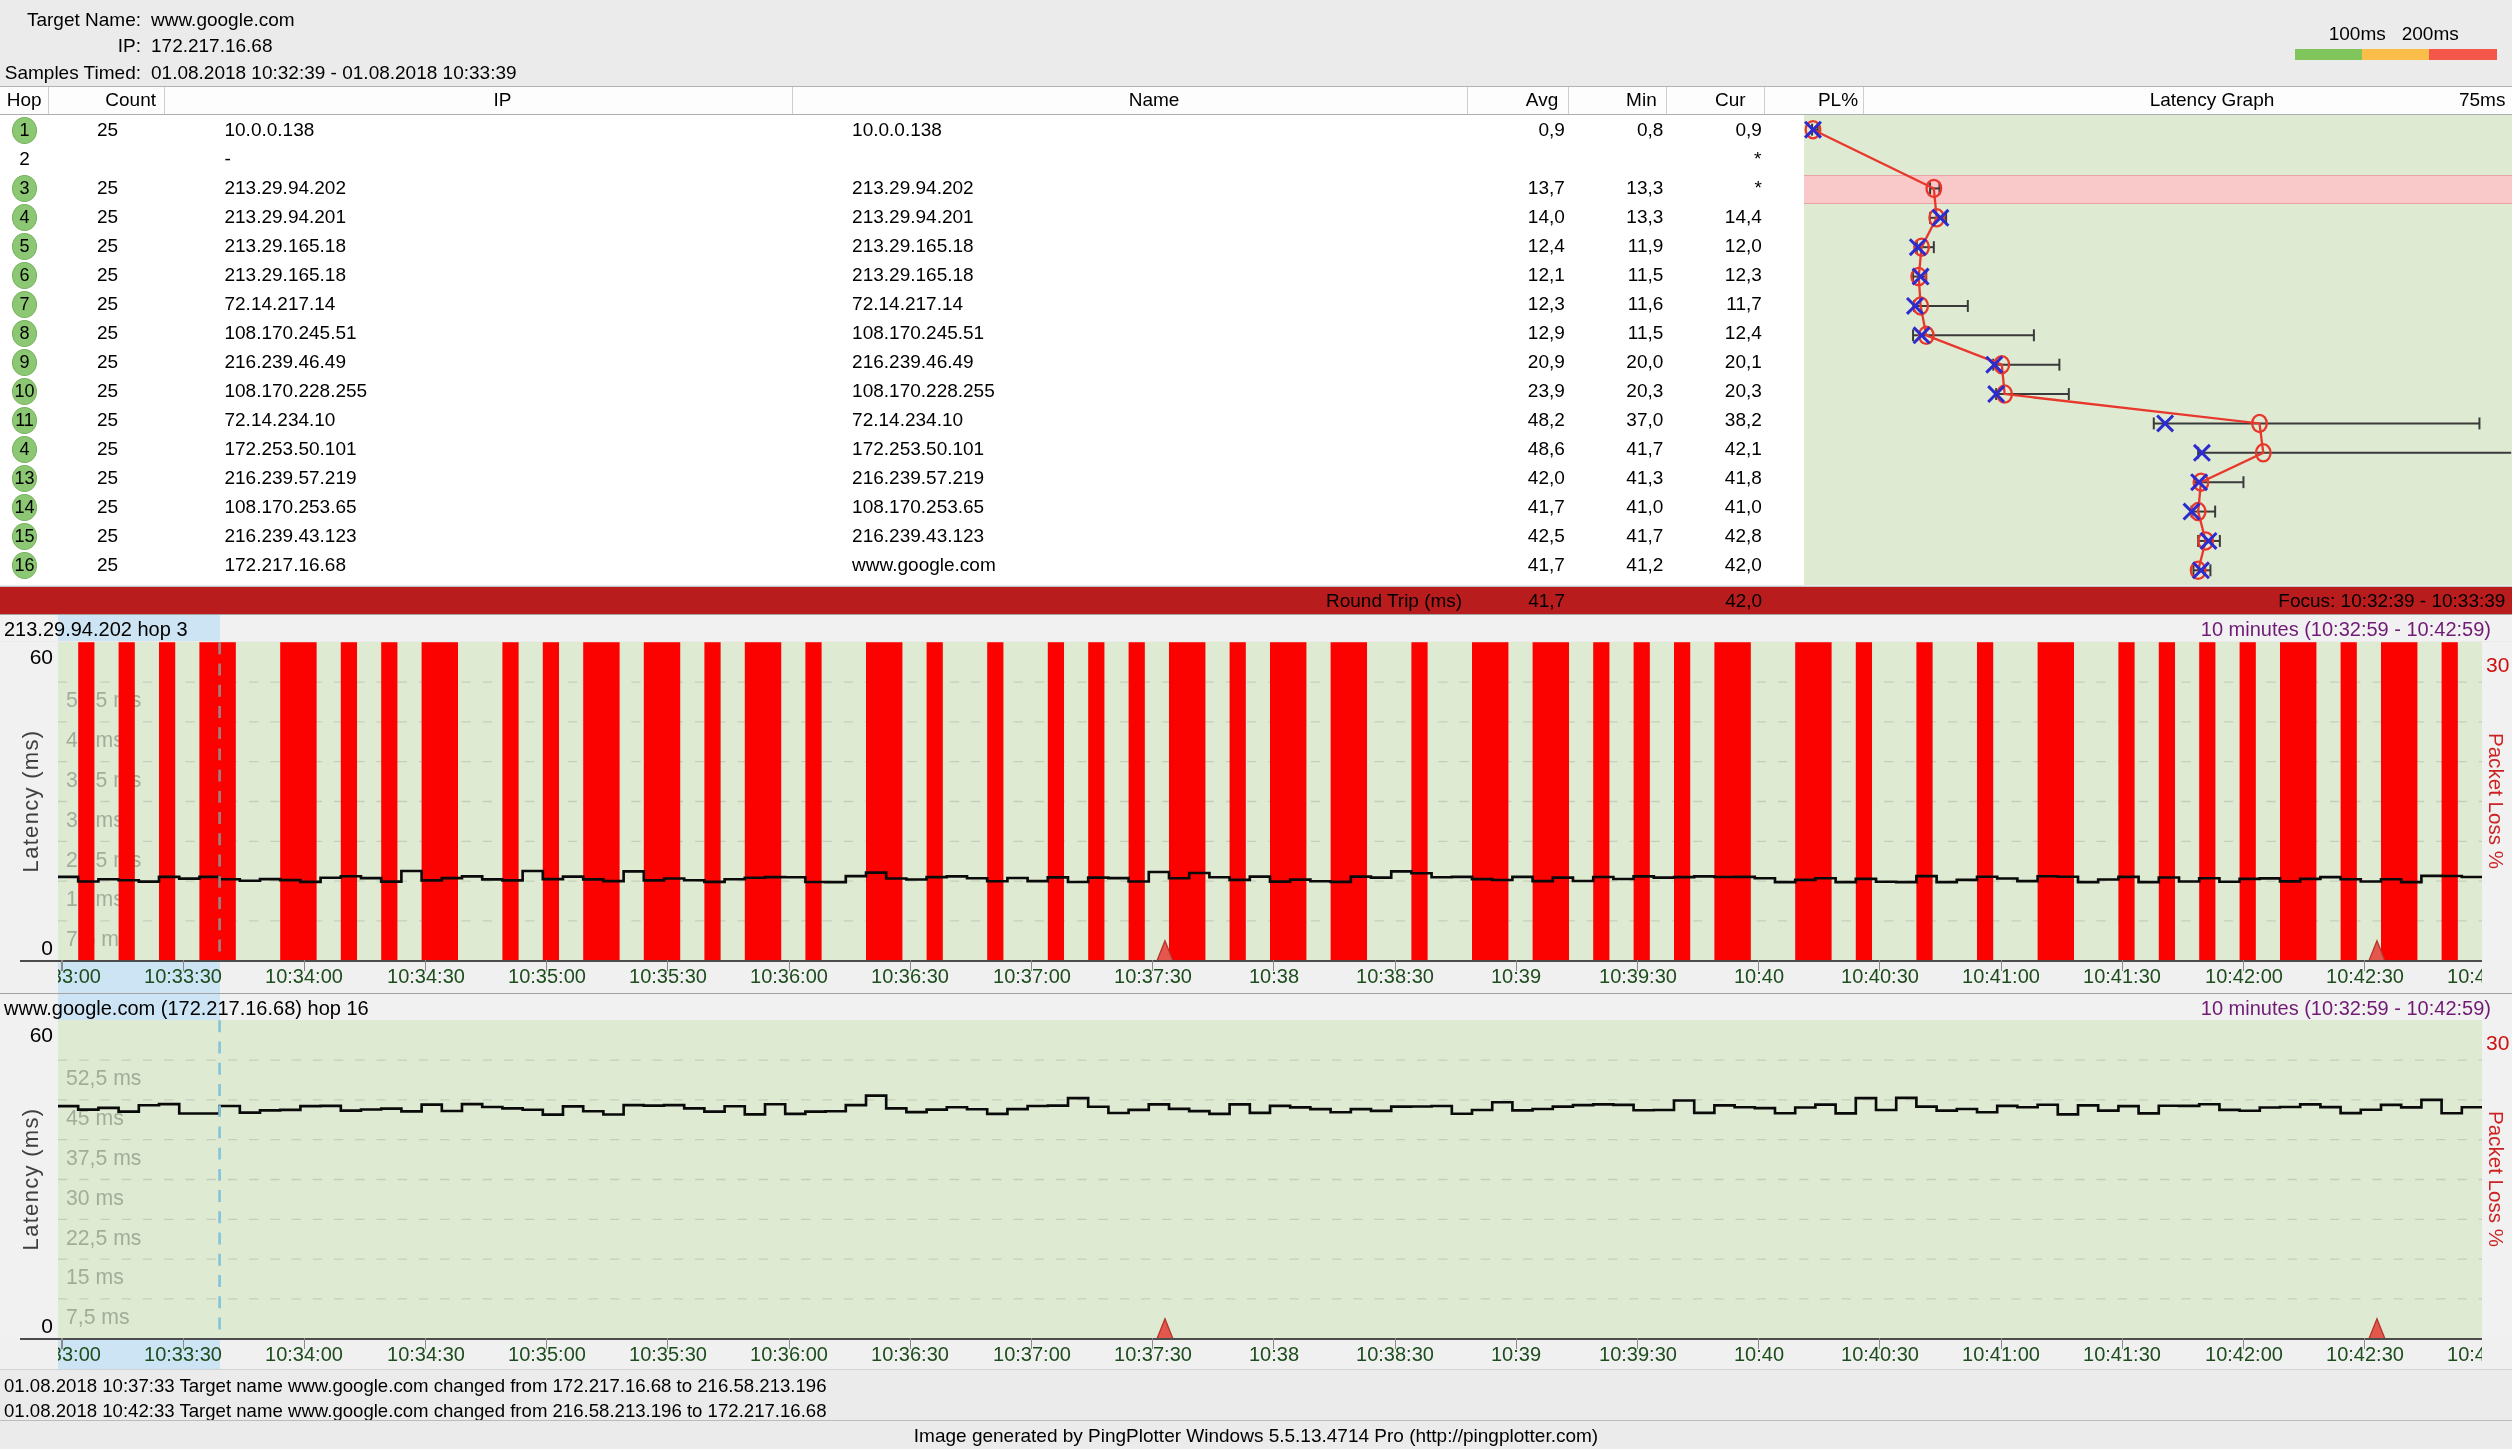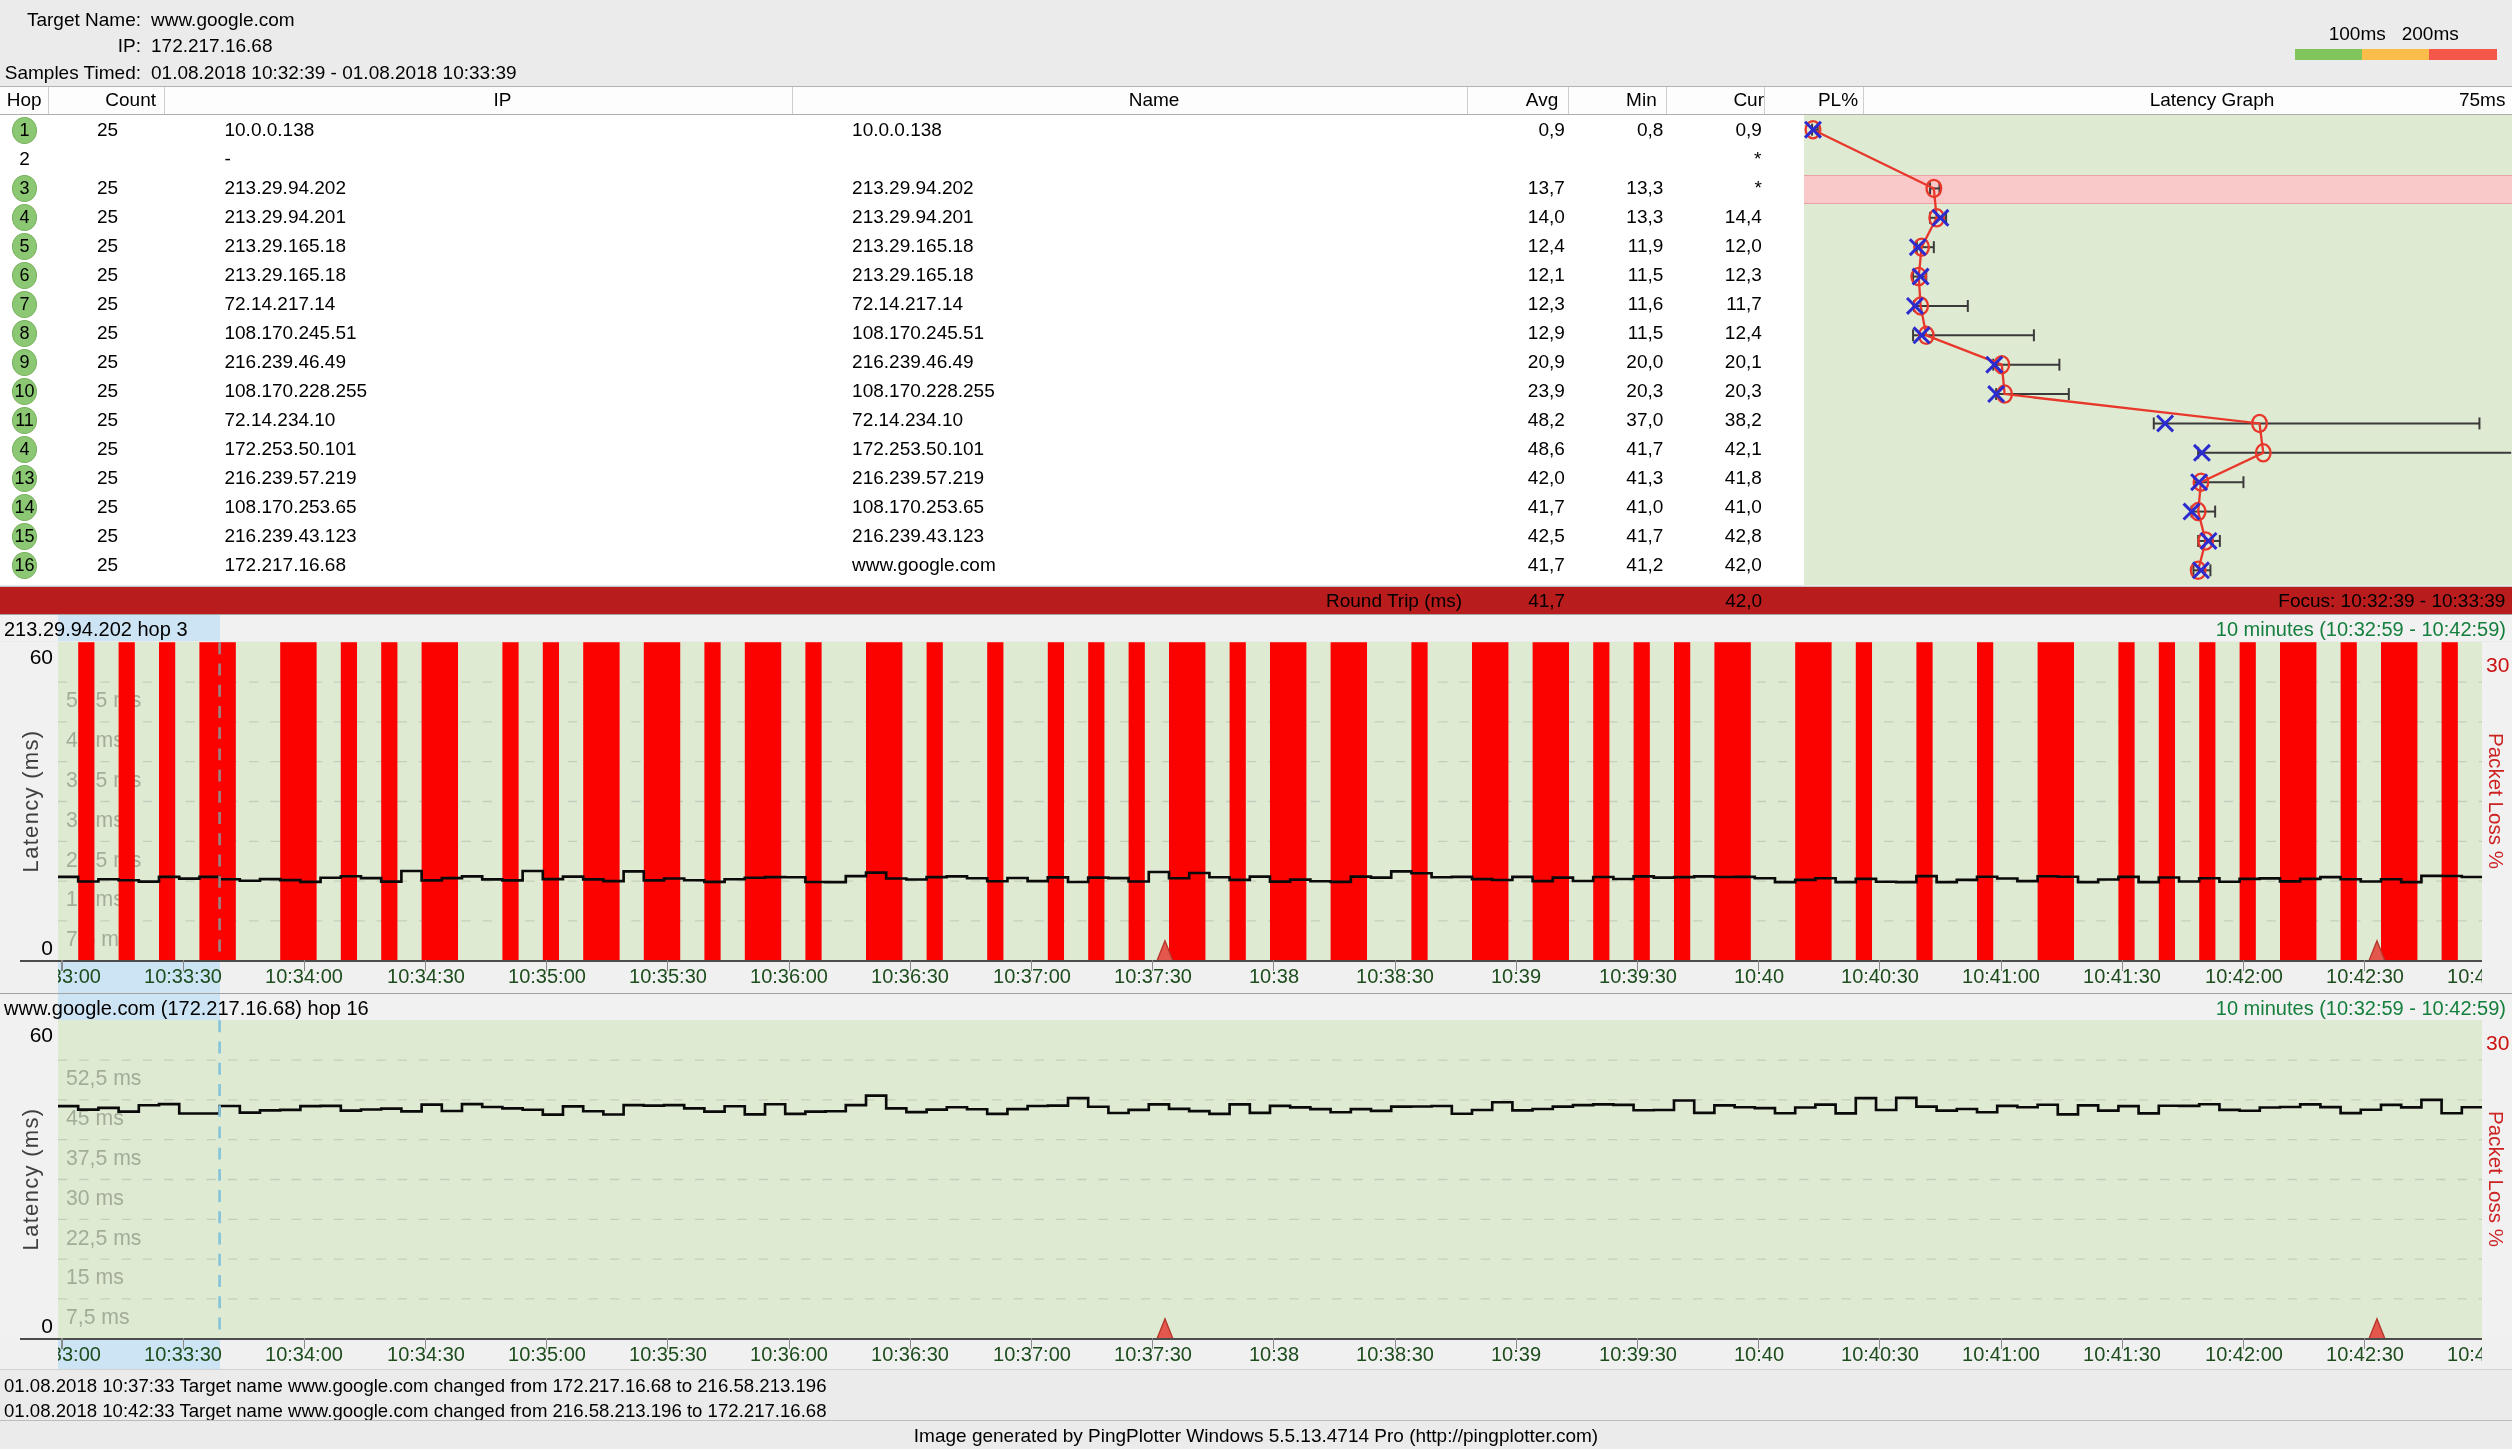--- a/index.html
+++ b/index.html
@@ -49,21 +49,21 @@
 
   #rtrow { position:absolute; left:0; top:586px; width:2512px; height:28.5px; background:#b91c1c;
            border-top:0.7px solid #c6c6c6; font-size:19px; }
   #rtrow .cells { height:28px; line-height:28px; }
   #rt-focus { position:absolute; right:6.6px; top:0; }
 
   
   .gtitle { position:absolute; left:0; width:2512px; background:#f1f1f1; border-top:1.3px solid #a3a3a3;
             font-size:20px; }
   .gtitle .t-left  { position:absolute; left:4px; top:2.7px; white-space:nowrap; z-index:2; }
-  .gtitle .t-right { position:absolute; right:6px; top:2.7px; white-space:nowrap; color:#15803d; z-index:2; }
+  .gtitle .t-right { position:absolute; right:21px; top:2.7px; white-space:nowrap; color:#701a75; z-index:2; }
   .gtitle .focus-rect { position:absolute; left:58px; top:0; width:162px; height:100%; background:#cde4f4; z-index:1; }
 
   .gwrap { position:absolute; left:0; width:2512px; height:319px; background:#f1f1f1; }
   .plot { position:absolute; left:58px; top:0; width:2424px; height:319px; background:#dfead3; }
   .ylab-top, .ylab-bot { position:absolute; width:53px; text-align:right; font-size:21px; left:0; }
   .ylab-top { top:2.7px; } .ylab-bot { bottom:1.3px; }
   .vlabel { position:absolute; left:30.5px; top:159px; transform:translate(-50%,-50%) rotate(-90deg);
             font-size:22px; color:#3f3f3f; white-space:nowrap; letter-spacing:1.3px; }
   .y2top { position:absolute; left:2486px; top:10.6px; font-size:21px; color:#cc1111; }
   .y2label { position:absolute; left:2496px; top:159px; transform:translate(-50%,-50%) rotate(90deg);
@@ -116,21 +116,21 @@
   </div>
 
   <div id="thead">
     <div class="cells">
       <div class="c-hop hc">Hop</div>
       <div class="c-count hc" style="text-align:center;padding-right:0;">Count</div>
       <div class="c-ip hc" style="text-align:center;padding-left:0;">IP</div>
       <div class="c-name hc" style="text-align:center;padding-left:0;">Name</div>
       <div class="c-avg hc" style="text-align:center;padding-right:0;">Avg</div>
       <div class="c-min hc" style="text-align:center;padding-right:0;">Min</div>
-      <div class="c-cur hc" style="text-align:right;padding-right:0;">Cur</div>
+      <div class="c-cur hc" style="text-align:left;padding-right:0;">Cur</div>
       <div class="c-pl hc" style="text-align:center;padding-right:0;">PL%</div>
       <div class="c-graph hc" style="text-align:center;">
         <span>Latency Graph</span>
         <span id="g-scale">75ms</span>
       </div>
     </div>
   </div>
 
   <div id="tbody">
     <div id="green-col">

